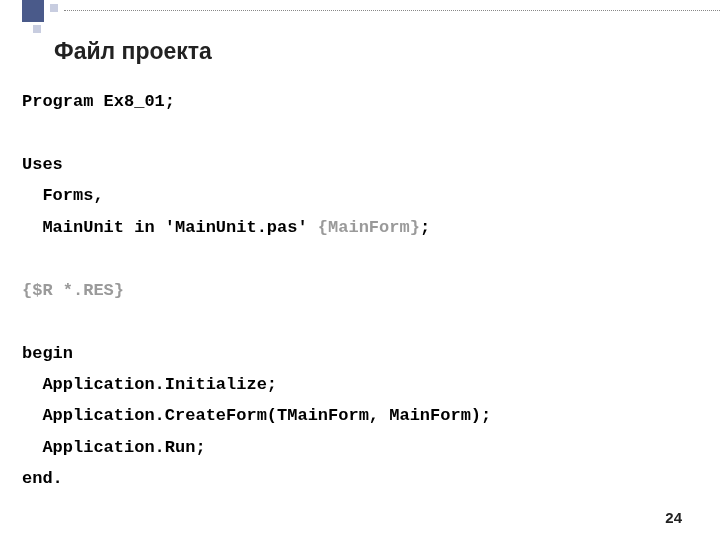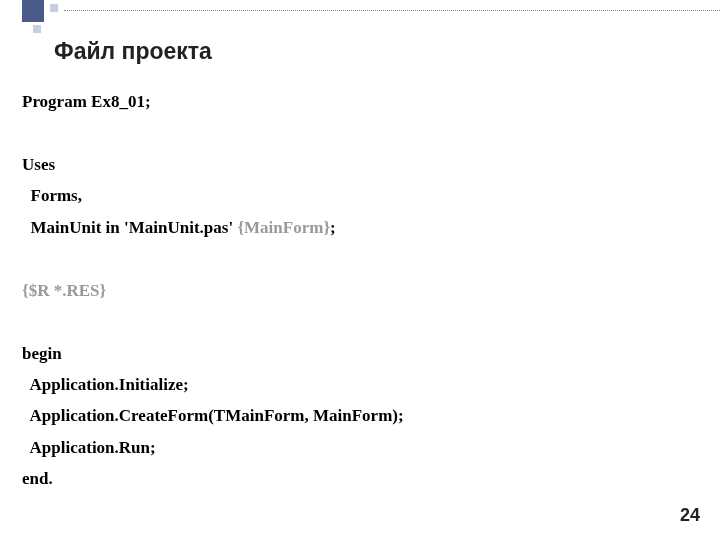--- a/index.html
+++ b/index.html
@@ -54,33 +54,33 @@
     font-size: 23px;
     font-weight: bold;
     color: #222;
     font-family: Arial, sans-serif;
     margin-left: 32px;
   }
   .code {
     position: absolute;
     top: 86px;
     left: 22px;
-    font-family: Liberation Serif, serif;
+    font-family: Liberation Mono, monospace;
     font-size: 17px;
     font-weight: bold;
     line-height: 1.85;
     color: #000;
     white-space: pre;
   }
   .gray { color: #9a9a9a; }
   .pagenum {
     position: absolute;
     bottom: 14px;
-    right: 20px;
-    font-size: 18px;
+    right: 38px;
+    font-size: 15px;
     font-weight: bold;
     color: #222;
   }
 </style>
 </head>
 <body>
 
 <div class="decoration">
   <div class="big-square"></div>
   <div class="small-square-1"></div>

